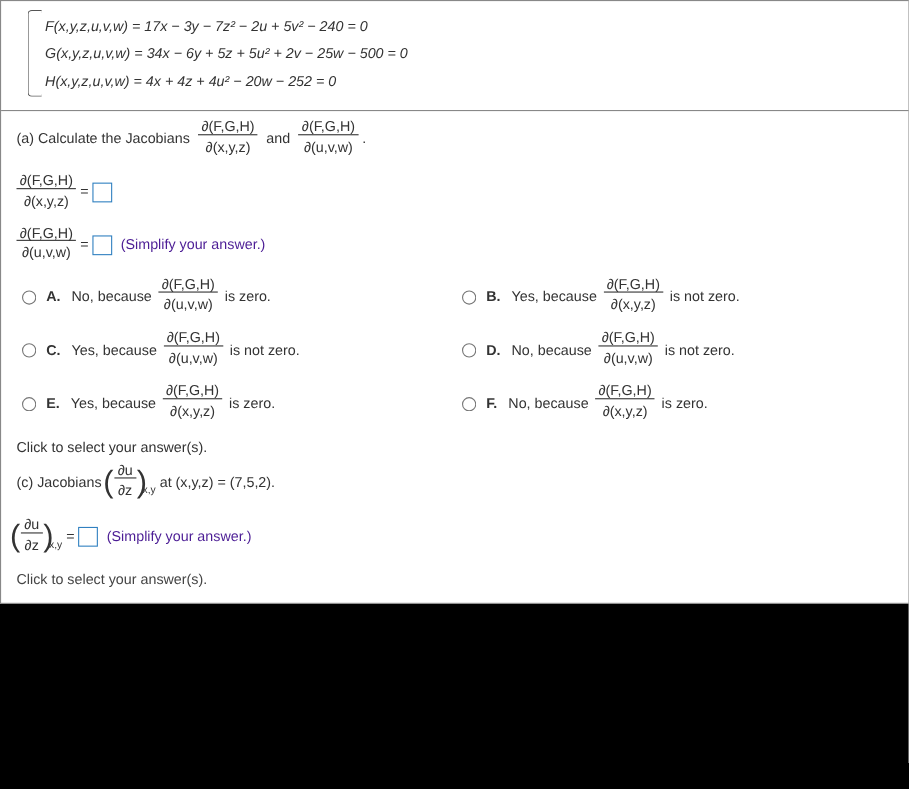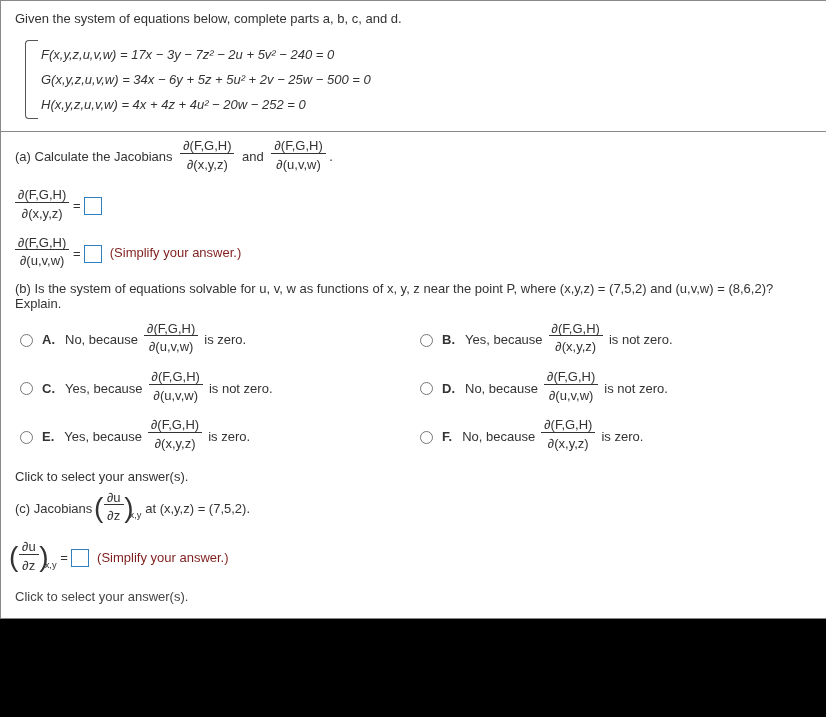--- a/index.html
+++ b/index.html
@@ -9,40 +9,39 @@
 .eqblock::before { content:""; position:absolute; left:-6px; top:0; bottom:0; width:12px;
  border-left:1px solid #555; border-top:1px solid #555; border-bottom:1px solid #555;
  border-top-left-radius:4px; border-bottom-left-radius:4px; }
 .eqline { padding:5px 0;font-style:italic; }
 hr.sep { border:none; border-top:1px solid #888; margin:4px -14px; }
 .row { padding:3px 0; }
 .frac { display:inline-block; vertical-align:middle; text-align:center; line-height:1.05; }
 .frac .num { display:block; padding:0 3px; }
 .frac .den { display:block; border-top:1px solid #333; padding:4px 3px; }
 .box { display:inline-block; width:16px; height:16px; border:1px solid #3080c0; vertical-align:middle; background:#fff; }
-.note-blue { color:#7f1d1d; }
+.note-blue { color:#4c1d95; }
 .opts { display:flex; flex-wrap:wrap; }
 .opt { width:50%; box-sizing:border-box; padding:8px 6px 4px 0; display:flex; align-items:center; gap:6px; }
 .opt input[type=radio] { accent-color:#333; margin-top:1px; }
 .optlbl { font-weight:bold; margin-right:4px; }
 .hint { padding:10px 0 4px; }
 .bigparen { display:inline-block; vertical-align:middle; position:relative; padding:0 4px; }
 .bigparen::before, .bigparen::after { font-size:28px; line-height:0.8; vertical-align:middle; }
 .bigparen::before { content:"("; position:absolute; left:-6px; top:50%; transform:translateY(-52%); }
 .bigparen::after { content:")"; position:absolute; right:-6px; top:50%; transform:translateY(-52%); }
 .subxy { font-size:0.72em; vertical-align:-6px; padding-left:2px;text-align:center; }
 select.dd { border:1px solid #666; font-size:11px; height:18px; vertical-align:middle; background:#e8e8e8; }
 .cutoff { padding-top:10px; color:#444; }
 .ml { margin-left:4px; }
 </style>
 </head>
 <body>
 <div class="page">
 
-<div class="prompt">Given the system of equations below, complete parts a, b, c, and d.</div>
 
 <div class="eqblock">
  <div class="eqline">F(x,y,z,u,v,w) = 17x − 3y − 7z² − 2u + 5v² − 240 = 0</div>
  <div class="eqline">G(x,y,z,u,v,w) = 34x − 6y + 5z + 5u² + 2v − 25w − 500 = 0</div>
  <div class="eqline">H(x,y,z,u,v,w) = 4x + 4z + 4u² − 20w − 252 = 0</div>
 </div>
 
 <hr class="sep">
 
 <div class="row">
@@ -71,21 +70,20 @@
 <div class="row" style="padding-top:8px">
  <span class="frac">
    <span class="num">∂(F,G,H)</span>
    <span class="den">∂(u,v,w)</span>
  </span>
  <span> = </span>
  <span class="box"></span>
  <span class="note-blue ml">(Simplify your answer.)</span>
 </div>
 
-<div class="row" style="padding-top:6px">(b) Is the system of equations solvable for u, v, w as functions of x, y, z near the point P, where (x,y,z) = (7,5,2) and (u,v,w) = (8,6,2)? Explain.</div>
 
 <div class="opts">
  <label class="opt">
   <input type="radio" name="pb" style="">
   <span class="optlbl">A.</span>
   <span>No, because</span>
   <span class="frac">
           <span class="num">∂(F,G,H)</span>
           <span class="den">∂(u,v,w)</span>
         </span>

